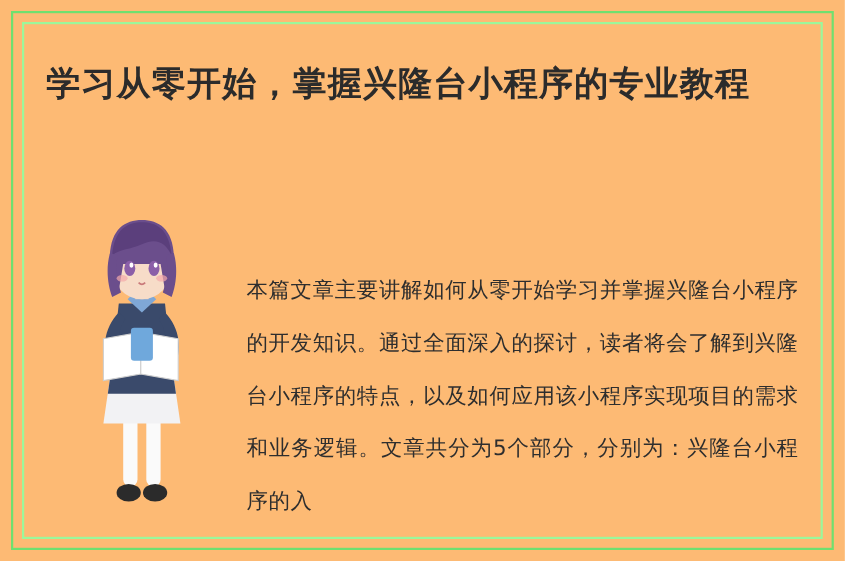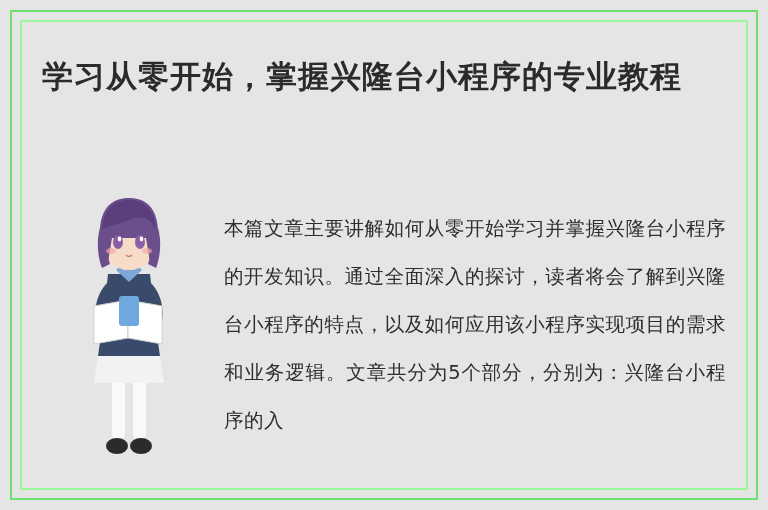--- a/index.html
+++ b/index.html
@@ -10,21 +10,21 @@
     width: 768px;
     height: 510px;
     overflow: hidden;
     font-family: "Liberation Sans", sans-serif;
   }
   #card {
     position: relative;
     width: 768px;
     height: 510px;
     box-sizing: border-box;
-    background: #e5e5e5;
+    background: #fdba74;
   }
   #outer-border {
     position: absolute;
     left: 10px;
     top: 10px;
     right: 10px;
     bottom: 10px;
     border: 2px solid #6FE06F;
     box-sizing: border-box;
   }
@@ -50,21 +50,21 @@
     color: #2B2B2B;
     white-space: pre-wrap;
   }
   #body-wrap {
     position: absolute;
     left: 42px;
     top: 170px;
     right: 42px;
     bottom: 30px;
     display: flex;
-    align-items: center;
+    align-items: flex-end;
   }
   #illustration {
     width: 130px;
     flex: 0 0 130px;
     height: 300px;
     position: relative;
     margin-left: 22px;
     margin-top: 6px;
   }
   #paragraph {

